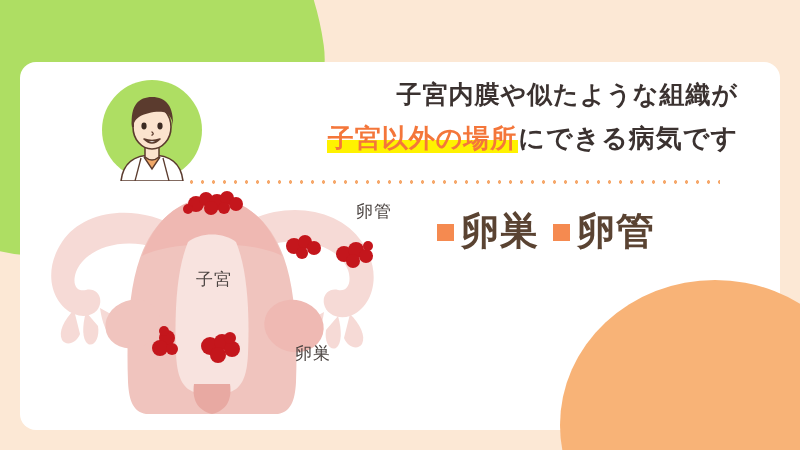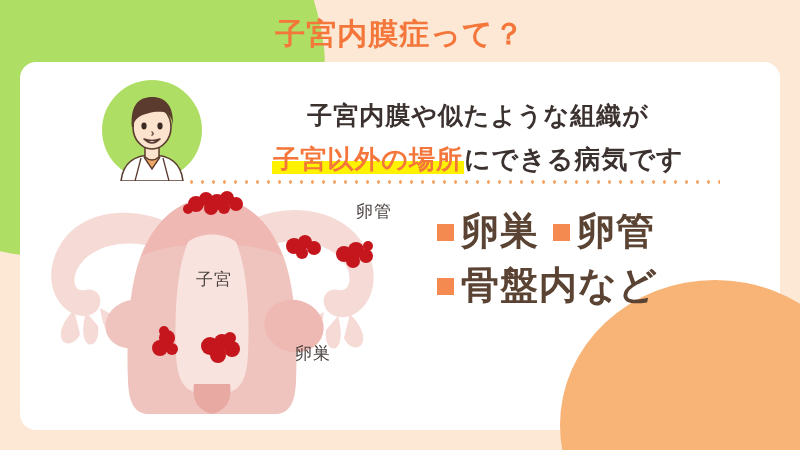--- a/index.html
+++ b/index.html
@@ -52,23 +52,23 @@
   
   .avatar{
     position:absolute;left:101px;top:79px;
     width:102px;height:102px;
     z-index:6;
   }
   .avatar svg{display:block;}
 
   
   .headline{
-    position:absolute;left:218px;top:101px;width:520px;
-    z-index:5;
-    text-align:center;
+    position:absolute;left:218px;top:80px;width:520px;
+    z-index:5;
+    text-align:right;
   }
   .headline .l1{
     font-size:25px;font-weight:bold;color:#3B3230;
     letter-spacing:1px;line-height:1.22;white-space:nowrap;
   }
   .headline .l2{
     font-size:26px;font-weight:bold;color:#3B3230;
     letter-spacing:1px;line-height:1.22;white-space:nowrap;margin-top:12px;
   }
   .hl{
@@ -136,21 +136,20 @@
 <body>
 
 <div class="stage">
 
   <div class="green-blob"></div>
 
   <div class="card"></div>
 
   <div class="orange-blob"></div>
 
-  <div class="title">子宮内膜症って？</div>
 
   <div class="avatar">
     <svg width="102" height="102" viewBox="0 0 102 102" xmlns="http://www.w3.org/2000/svg">
       <circle cx="51" cy="51" r="50" fill="#AEDE63"></circle>
       <g>
 
         <path d="M20 102 C22 84 34 76 51 76 C68 76 80 84 82 102 Z" fill="#FFFFFF" stroke="#5B3B2E" stroke-width="1.6"></path>
         <path d="M43 78 L51 90 L59 78" fill="#F0A868" stroke="#5B3B2E" stroke-width="1.4"></path>
         <path d="M40 79 L34 102" stroke="#5B3B2E" stroke-width="1.3" fill="none"></path>
         <path d="M62 79 L68 102" stroke="#5B3B2E" stroke-width="1.3" fill="none"></path>
@@ -252,19 +251,15 @@
   <div class="panel">
 
     <div class="loc-row row1">
       <span class="sq"></span>
       <span class="loc-txt">卵巣</span>
       <span class="gap"></span>
       <span class="sq"></span>
       <span class="loc-txt">卵管</span>
     </div>
 
-    <div class="loc-row row2">
-      <span class="sq"></span>
-      <span class="loc-txt">骨盤内など</span>
-    </div>
   </div>
 
 </div>
 
 </body></html>

